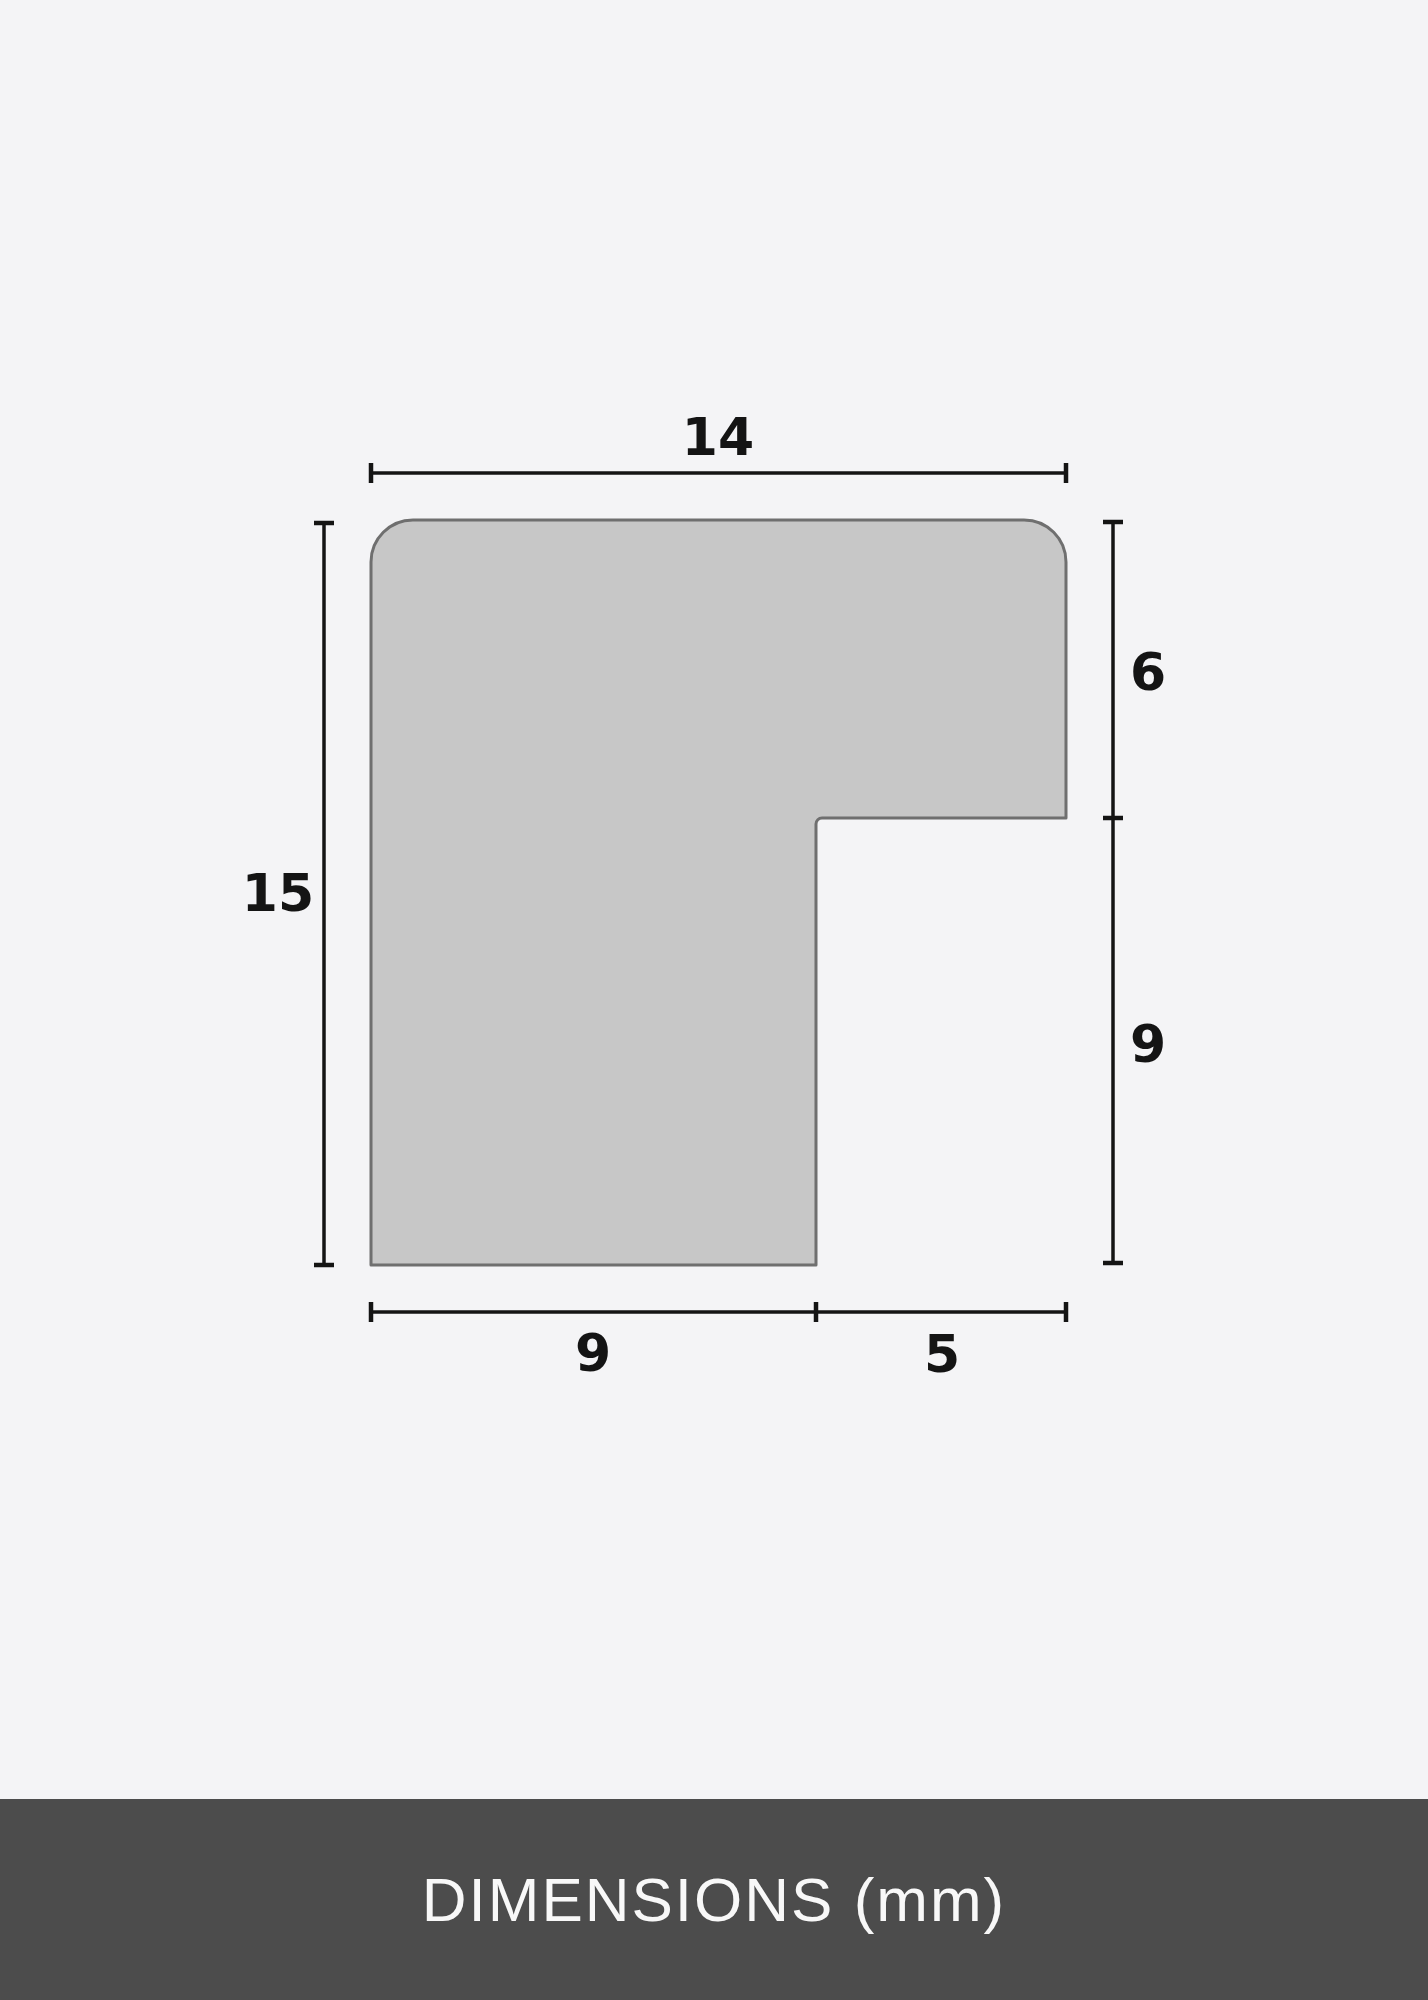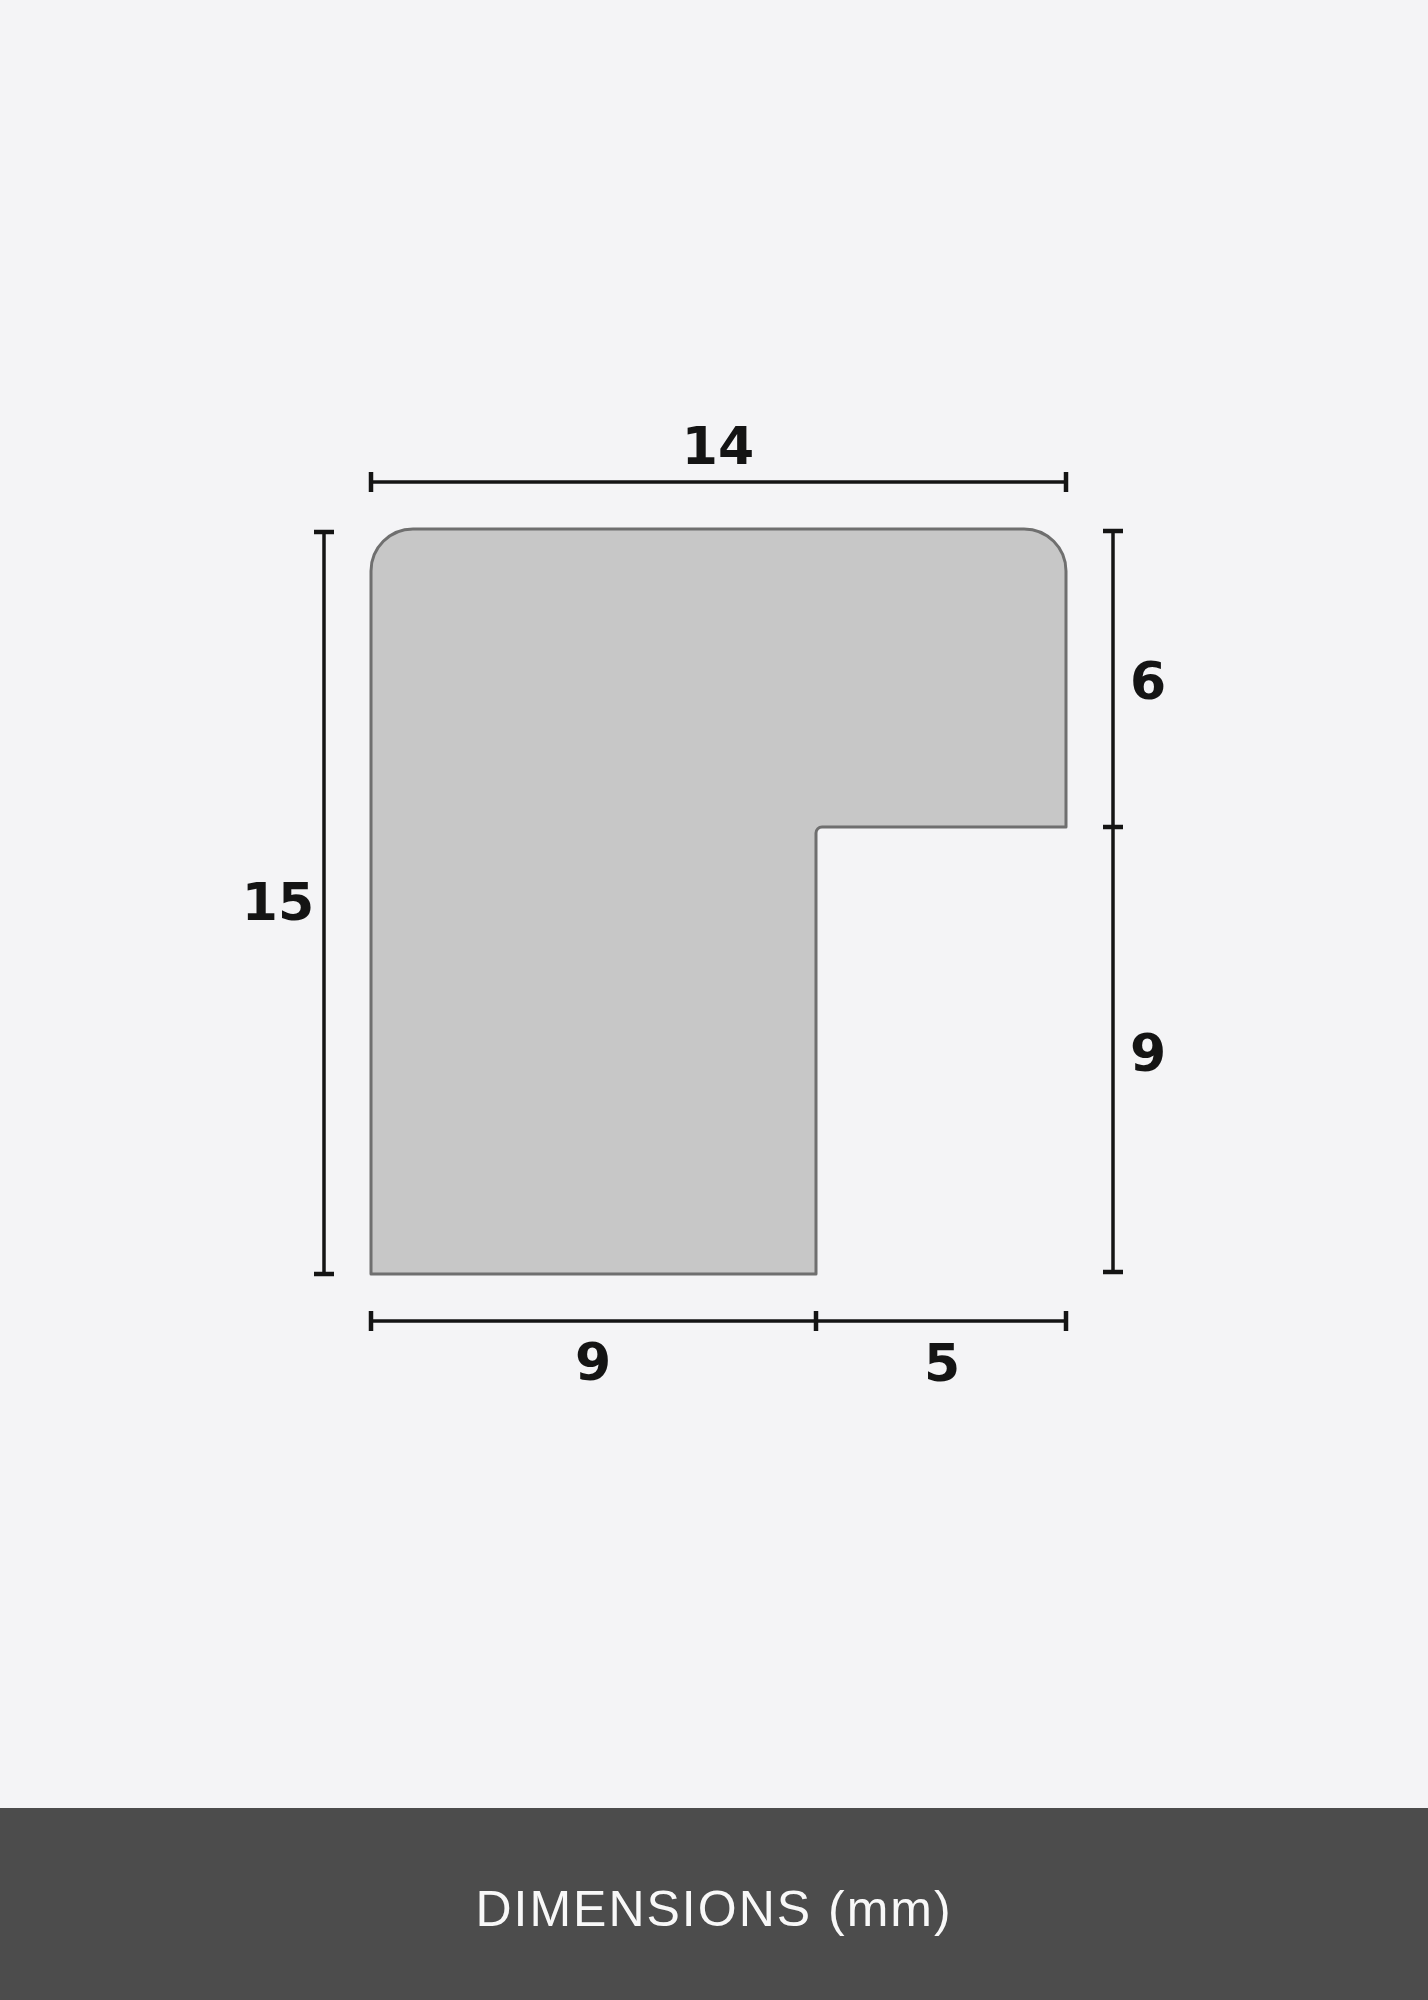--- a/index.html
+++ b/index.html
@@ -12,21 +12,21 @@
     --footer-text:#f8f8f8;
   }
   *{margin:0;padding:0;box-sizing:border-box;}
   html,body{width:1428px;height:2000px;}
   body{
     background:var(--background);
     font-family:"DejaVu Sans","Liberation Sans",sans-serif;
     position:relative;
     overflow:hidden;
   }
-  .stage{position:absolute;inset:0;margin-top:9px;}
+  .stage{position:absolute;inset:0;}
   svg.diagram{position:absolute;left:0;top:0;}
   .profile-shape{
     fill:var(--shape-fill);
     stroke:var(--shape-stroke);
     stroke-width:3;
     stroke-linejoin:round;
   }
   .dim-line{
     stroke:var(--dimension-line);
     stroke-width:3.5;
@@ -52,21 +52,21 @@
     width:1428px;
     height:201px;
     background:var(--footer-background);
     display:flex;
     align-items:center;
     justify-content:center;
   }
   .footer-title{
     color:var(--footer-text);
     font-family:"Liberation Sans","DejaVu Sans",sans-serif;
-    font-size:50px;
+    font-size:62px;
     font-weight:400;
     letter-spacing:2px;
     white-space:nowrap;
   }
 </style>
 </head>
 <body>
 
 <div class="stage">
 

